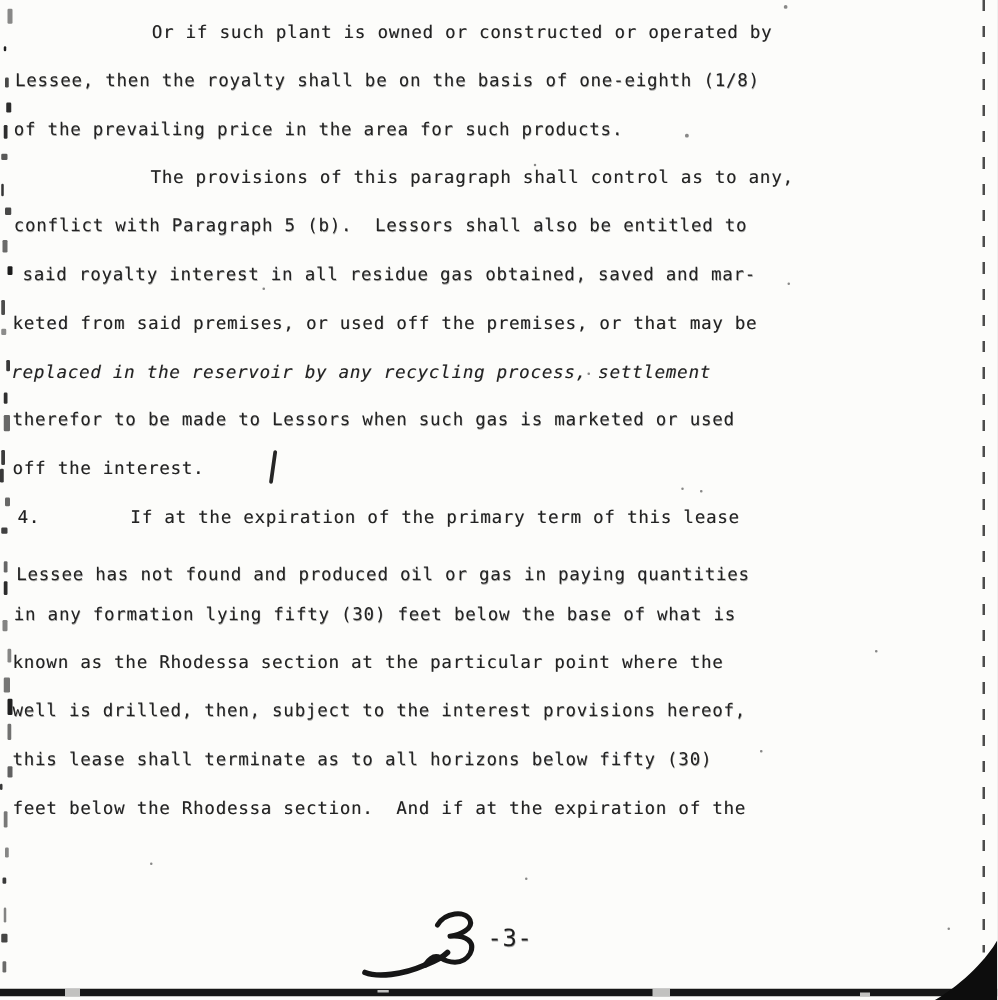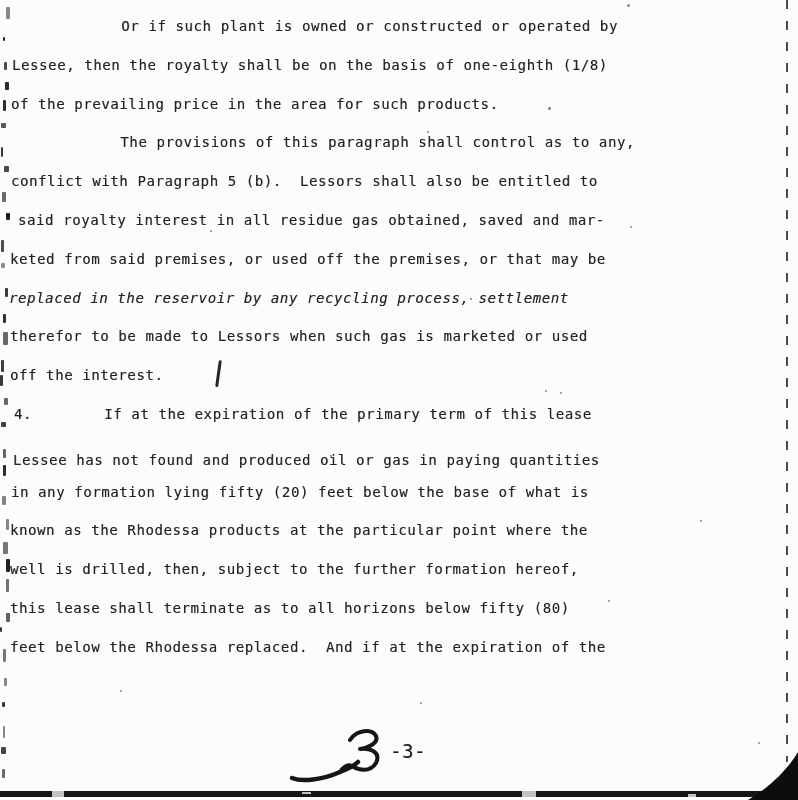--- a/index.html
+++ b/index.html
@@ -80,25 +80,25 @@
       <div class="line" style="left: 11px; top: 90.6px;">of the prevailing price in the area for such products.</div>
       <div class="line" style="left: 12px; top: 129.4px;">            The provisions of this paragraph shall control as to any,</div>
       <div class="line" style="left: 11px; top: 168.2px;">conflict with Paragraph 5 (b).  Lessors shall also be entitled to</div>
       <div class="line" style="left: 18px; top: 207px;">said royalty interest in all residue gas obtained, saved and mar-</div>
       <div class="line" style="left: 10px; top: 245.8px;">keted from said premises, or used off the premises, or that may be</div>
       <div class="line" style="left: 9px; top: 284.6px; font-style: italic;">replaced in the reservoir by any recycling process, settlement</div>
       <div class="line" style="left: 10px; top: 323.4px;">therefor to be made to Lessors when such gas is marketed or used</div>
       <div class="line" style="left: 10px; top: 362.2px;">off the interest.</div>
       <div class="line" style="left: 14px; top: 401px;">4.        If at the expiration of the primary term of this lease</div>
       <div class="line" style="left: 13px; top: 447px;">Lessee has not found and produced oil or gas in paying quantities</div>
-      <div class="line" style="left: 11px; top: 478.6px;">in any formation lying fifty (20) feet below the base of what is</div>
-      <div class="line" style="left: 10px; top: 517.4px;">known as the Rhodessa products at the particular point where the</div>
-      <div class="line" style="left: 10px; top: 556.2px;">well is drilled, then, subject to the further formation hereof,</div>
-      <div class="line" style="left: 10px; top: 595px;">this lease shall terminate as to all horizons below fifty (80)</div>
-      <div class="line" style="left: 10px; top: 633.8px;">feet below the Rhodessa replaced.  And if at the expiration of the</div>
+      <div class="line" style="left: 11px; top: 478.6px;">in any formation lying fifty (30) feet below the base of what is</div>
+      <div class="line" style="left: 10px; top: 517.4px;">known as the Rhodessa section at the particular point where the</div>
+      <div class="line" style="left: 10px; top: 556.2px;">well is drilled, then, subject to the interest provisions hereof,</div>
+      <div class="line" style="left: 10px; top: 595px;">this lease shall terminate as to all horizons below fifty (30)</div>
+      <div class="line" style="left: 10px; top: 633.8px;">feet below the Rhodessa section.  And if at the expiration of the</div>
     </div>
 
   <div id="pen-mark"></div>
 
   <div id="right-fold-line"></div>
 
   <div id="handwritten-three">
     <svg width="110" height="62" viewBox="0 0 110 62">
       <path d="M4 52 C14 56 34 54 52 46 C60 43 66 40 70 36" fill="none" stroke="#161616" stroke-width="4.5" stroke-linecap="round"></path>
       <path d="M62 14 C68 4 84 2 88 10 C91 17 80 22 72 23 C84 22 93 27 88 37 C82 47 70 44 64 40 C60 38 56 40 52 46" fill="none" stroke="#161616" stroke-width="4" stroke-linecap="round" stroke-linejoin="round"></path>

